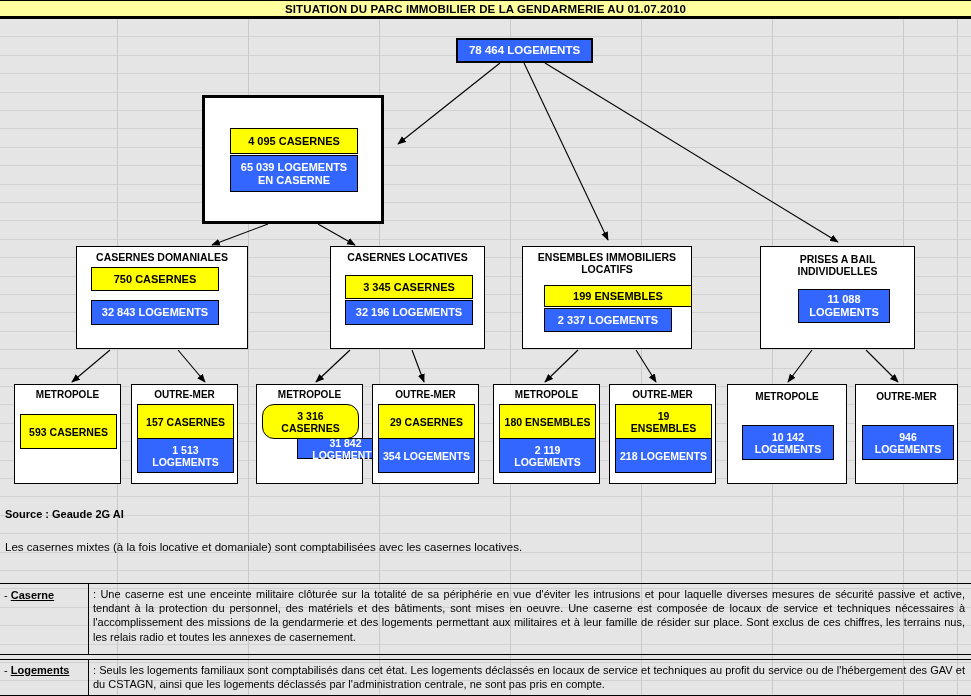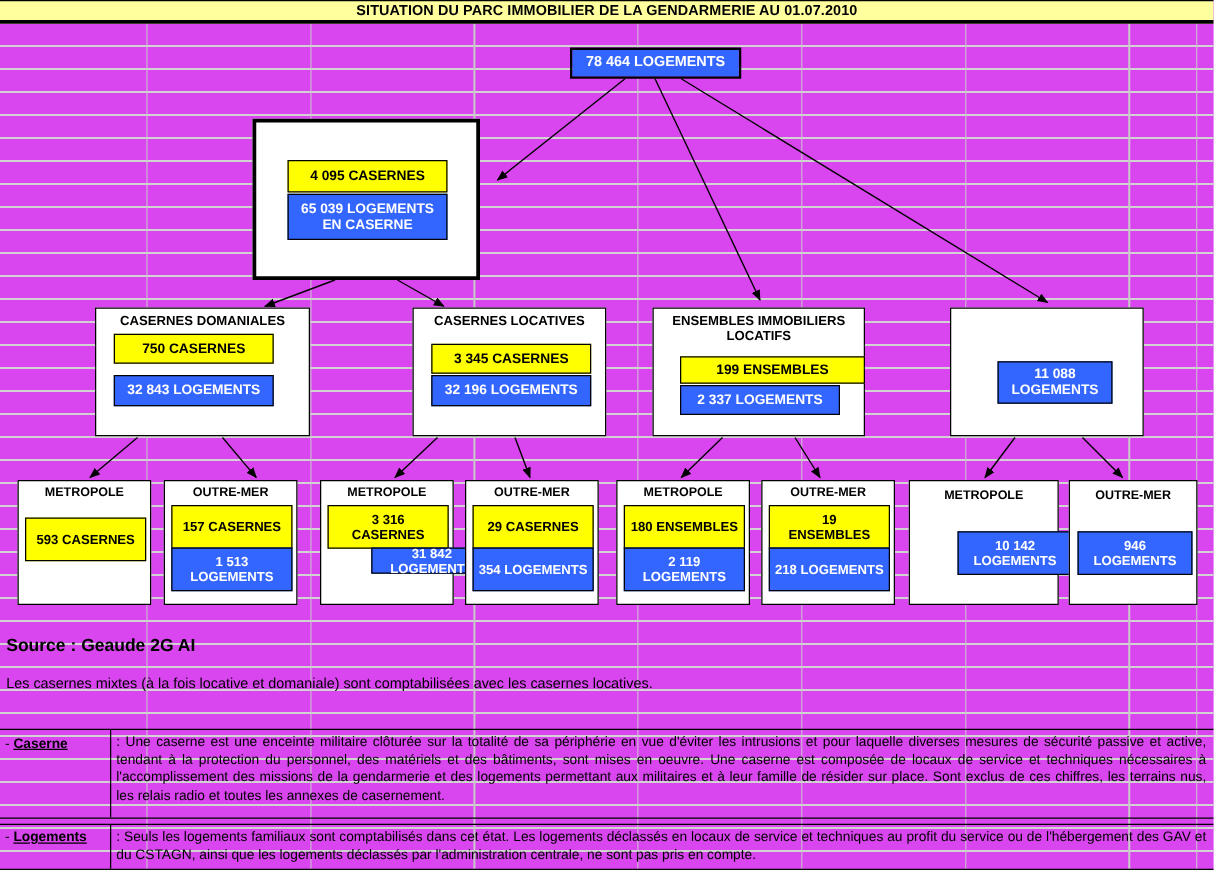--- a/index.html
+++ b/index.html
@@ -9,21 +9,21 @@
   }
   body {
     font-family: "Liberation Sans", sans-serif;
   }
 
   #sheet {
     position: relative;
     width: 971px;
     height: 696px;
     overflow: hidden;
-    background: #d946ef;
+    background: #e5e5e5;
   }
 
   
   #grid {
     position: absolute;
     left: 0; top: 18px;
     width: 971px;
     height: 678px;
     background-image:
       repeating-linear-gradient(to right, #c9c9c9 0px, #c9c9c9 1px, transparent 1px, transparent 131px),
@@ -111,21 +111,21 @@
   
   .sheet-text {
     position: absolute;
     font-size: 11.5px;
     color: #000;
     white-space: nowrap;
     z-index: 6;
   }
   #source-text {
     font-weight: bold;
-    font-size: 14px;
+    font-size: 11px;
   }
   #mixte-text {
     font-weight: normal;
     font-size: 11.5px;
   }
   .def-row {
     position: absolute;
     left: 0;
     width: 971px;
     box-sizing: border-box;
@@ -224,37 +224,38 @@
     <div class="chip blue" style="position:absolute; left:14px; top:53px; width:128px; height:25px; display:flex; align-items:center; justify-content:center;">32 196  LOGEMENTS</div>
   </div>
 
   <div class="node plain" style="left:522px; top:246px; width:170px; height:103px;">
     <div class="hdr" style="padding:4px 14px 0 14px;">ENSEMBLES IMMOBILIERS LOCATIFS</div>
     <div class="chip yellow" style="position:absolute; left:21px; top:38px; width:148px; height:22px; display:flex; align-items:center; justify-content:center;">199 ENSEMBLES</div>
     <div class="chip blue" style="position:absolute; left:21px; top:61px; width:128px; height:24px; display:flex; align-items:center; justify-content:center;">2 337 LOGEMENTS</div>
   </div>
 
   <div class="node plain" style="left:760px; top:246px; width:155px; height:103px;">
+    <div class="hdr" style="padding:6px 18px 0 18px;">PRISES A BAIL INDIVIDUELLES</div>
     <div class="chip blue" style="position:absolute; left:37px; top:42px; width:92px; height:34px; display:flex; align-items:center; justify-content:center; padding:0 4px;">11 088 LOGEMENTS</div>
   </div>
 
   <div class="node plain" style="left:14px; top:384px; width:107px; height:100px;">
     <div class="hdr" style="font-size:10px;">METROPOLE</div>
     <div class="chip yellow small" style="position:absolute; left:5px; top:29px; width:97px; height:35px; display:flex; align-items:center; justify-content:center; padding:0 2px;">593 CASERNES</div>
   </div>
 
   <div class="node plain" style="left:131px; top:384px; width:107px; height:100px;">
     <div class="hdr" style="font-size:10px;">OUTRE-MER</div>
     <div class="chip yellow small" style="position:absolute; left:5px; top:19px; width:97px; height:35px; display:flex; align-items:center; justify-content:center; padding:0 2px;">157 CASERNES</div>
     <div class="chip blue small" style="position:absolute; left:5px; top:53px; width:97px; height:35px; display:flex; align-items:center; justify-content:center; padding:0 2px;">1 513 LOGEMENTS</div>
   </div>
 
   <div class="node plain" style="left:256px; top:384px; width:107px; height:100px;">
     <div class="hdr" style="font-size:10px;">METROPOLE</div>
-    <div class="chip yellow small" style="position:absolute; left:5px; top:19px; width:97px; height:35px; display:flex; align-items:center; justify-content:center; padding:0 20px;">3 316 CASERNES</div>
+    <div class="chip yellow small" style="position:absolute; left:5px; top:19px; width:97px; height:35px; display:flex; align-items:center; justify-content:center; padding:0 20px;border-radius:12px;">3 316 CASERNES</div>
     <div class="chip blue small" style="position:absolute; left:5px; top:53px; width:97px; height:21px; display:flex; align-items:center; justify-content:center; padding:0 2px;margin-left:35px;">31 842 LOGEMENTS</div>
   </div>
 
   <div class="node plain" style="left:372px; top:384px; width:107px; height:100px;">
     <div class="hdr" style="font-size:10px;">OUTRE-MER</div>
     <div class="chip yellow small" style="position:absolute; left:5px; top:19px; width:97px; height:35px; display:flex; align-items:center; justify-content:center; padding:0 2px;">29 CASERNES</div>
     <div class="chip blue small" style="position:absolute; left:5px; top:53px; width:97px; height:35px; display:flex; align-items:center; justify-content:center; padding:0 2px;">354 LOGEMENTS</div>
   </div>
 
   <div class="node plain" style="left:493px; top:384px; width:107px; height:100px;">
@@ -264,21 +265,21 @@
   </div>
 
   <div class="node plain" style="left:609px; top:384px; width:107px; height:100px;">
     <div class="hdr" style="font-size:10px;">OUTRE-MER</div>
     <div class="chip yellow small" style="position:absolute; left:5px; top:19px; width:97px; height:35px; display:flex; align-items:center; justify-content:center; padding:0 16px;">19 ENSEMBLES</div>
     <div class="chip blue small" style="position:absolute; left:5px; top:53px; width:97px; height:35px; display:flex; align-items:center; justify-content:center; padding:0 2px;">218 LOGEMENTS</div>
   </div>
 
   <div class="node plain" style="left:727px; top:384px; width:120px; height:100px;">
     <div class="hdr" style="font-size:10px; padding-top:6px;">METROPOLE</div>
-    <div class="chip blue small" style="position:absolute; left:14px; top:40px; width:92px; height:35px; display:flex; align-items:center; justify-content:center; padding:0 2px;margin-left:24px;">10 142 LOGEMENTS</div>
+    <div class="chip blue small" style="position:absolute; left:14px; top:40px; width:92px; height:35px; display:flex; align-items:center; justify-content:center; padding:0 2px;">10 142 LOGEMENTS</div>
   </div>
 
   <div class="node plain" style="left:855px; top:384px; width:103px; height:100px;">
     <div class="hdr" style="font-size:10px; padding-top:6px;">OUTRE-MER</div>
     <div class="chip blue small" style="position:absolute; left:6px; top:40px; width:92px; height:35px; display:flex; align-items:center; justify-content:center; padding:0 2px;">946 LOGEMENTS</div>
   </div>
 
   <div class="sheet-text" id="source-text" style="left:5px; top:508px;">Source : Geaude 2G  AI</div>
 
   <div class="sheet-text" id="mixte-text" style="left:5px; top:541px;">Les casernes mixtes (à la fois locative et domaniale) sont comptabilisées avec les casernes locatives.</div>

